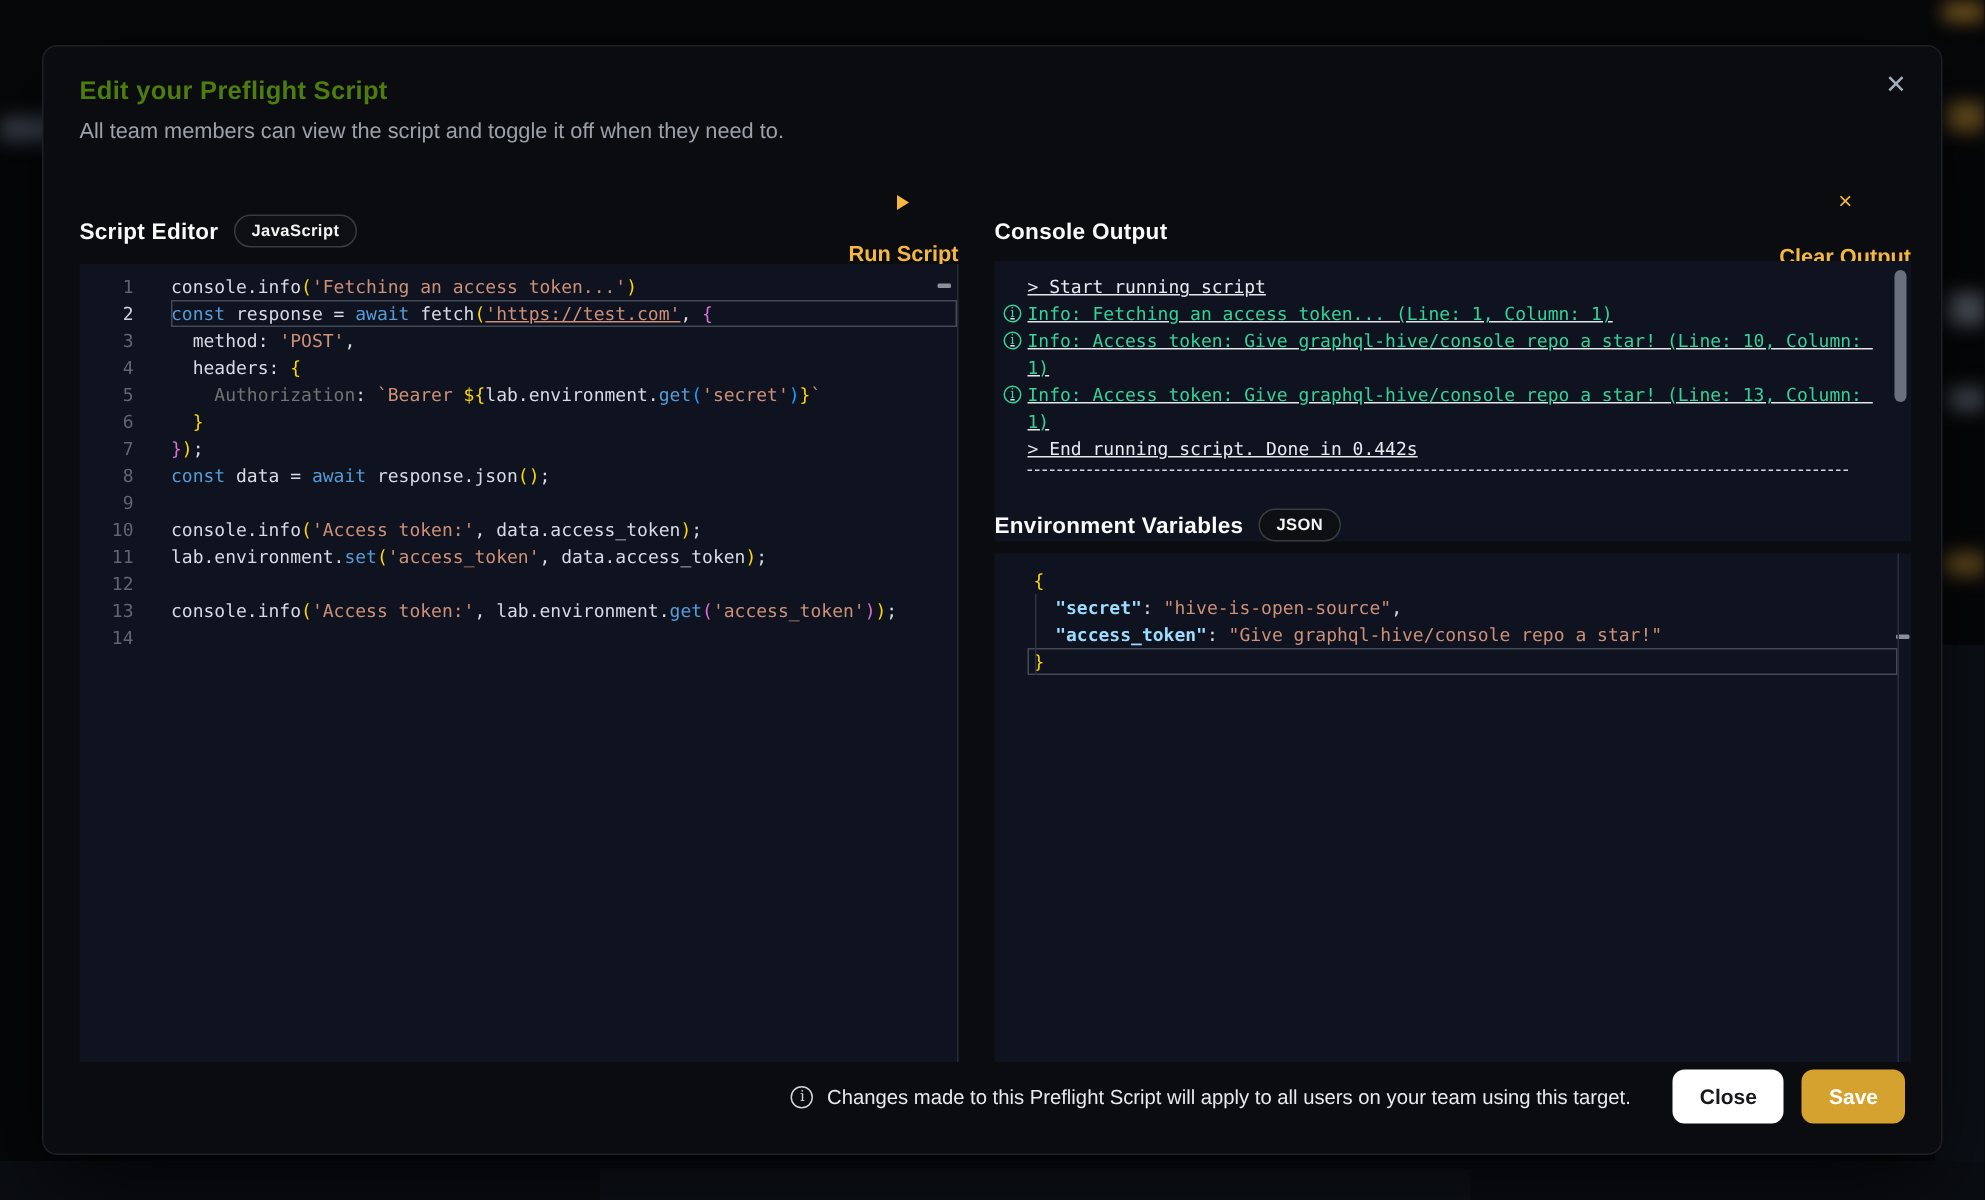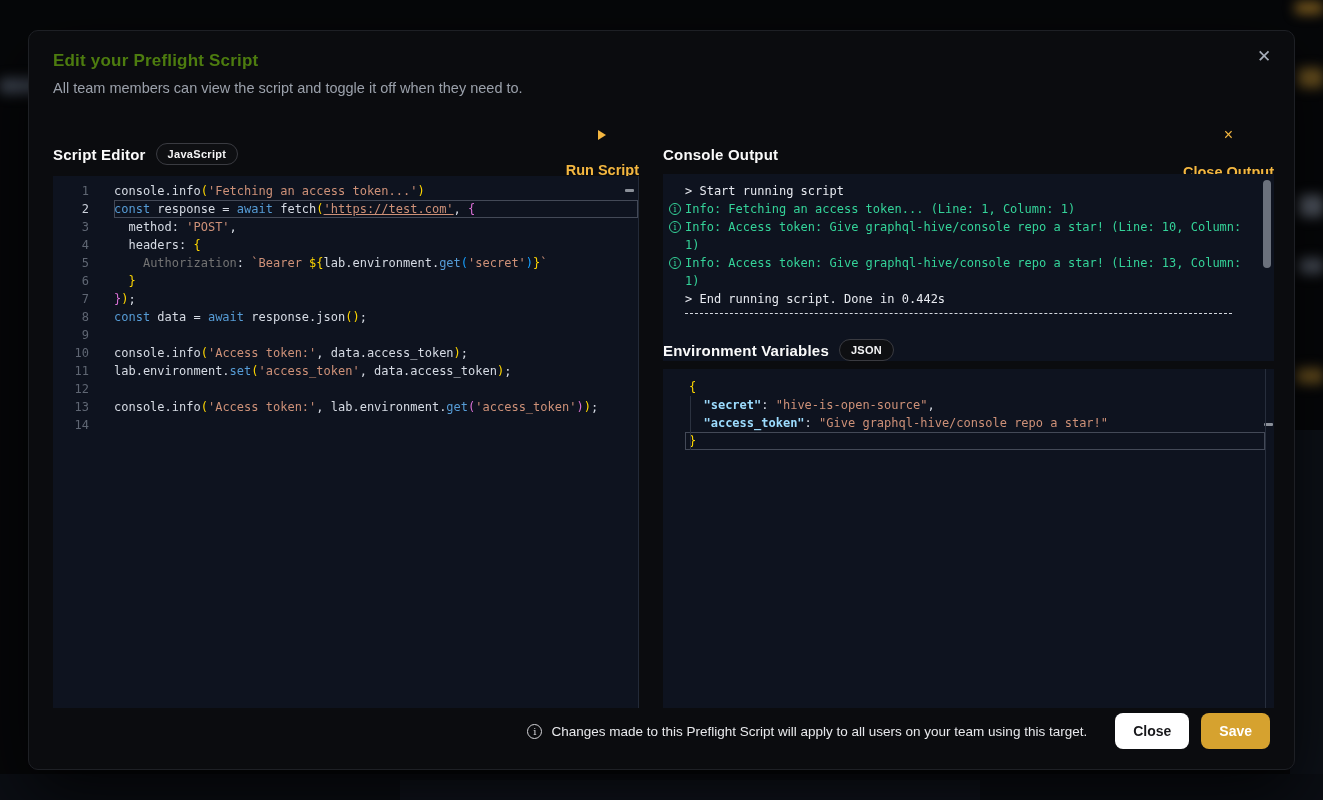--- a/index.html
+++ b/index.html
@@ -51,21 +51,21 @@
   }
   .play-tri {
     width:0; height:0; border-left:8px solid var(--accent,#f4b740);
     border-top:5px solid transparent; border-bottom:5px solid transparent;
   }
   .x-glyph { font-size:16px; font-weight:400; line-height:14px; }
 
   
   .panel { position:absolute; background:#0e131f; }
   .panel.script { left:24px; top:145px; width:586px; height:532px; border-right:1px solid #232a38; }
-  .panel.consol { left:634px; top:143px; width:611px; height:187px; }
+  .panel.consol { left:634px; top:143px; width:611px; height:187px;text-decoration:underline; }
   .panel.envvar { left:634px; top:338px; width:611px; height:339px; }
   .panel.envvar::after {
     content:""; position:absolute; top:0; bottom:0; right:8px; width:1px; background:#272e3c;
   }
   .mono { font-family:"DejaVu Sans Mono", monospace; font-size:12px; line-height:18px; }
 
   .editor-body { display:flex; padding-top:6px; height:100%; }
   .gutter { width:40px; padding-right:4px; color:#5f6673; text-align:right; flex:none; }
   .gutter .ln { height:18px; }
   .gutter .ln.act { color:#ccd2dc; }
@@ -158,21 +158,21 @@
       <span class="play-tri"></span>
       <span>Run Script</span>
     </span>
   </div>
 
   <div class="col-head right">
     <span class="panel-title">Console Output</span>
     <span class="spacer"></span>
     <span class="accent-btn">
       <span class="x-glyph">×</span>
-      <span>Close Output</span>
+      <span>Clear Output</span>
     </span>
   </div>
 
   <div class="panel script mono">
     <div class="editor-body">
       <div class="gutter" id="gutter">
           <div class="ln">1</div>
           <div class="ln act">2</div>
           <div class="ln">3</div>
           <div class="ln">4</div>

